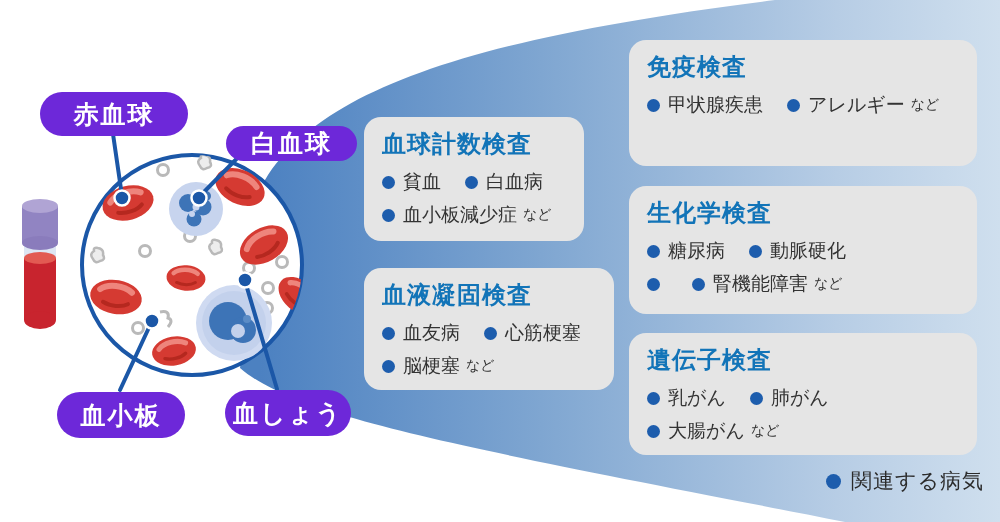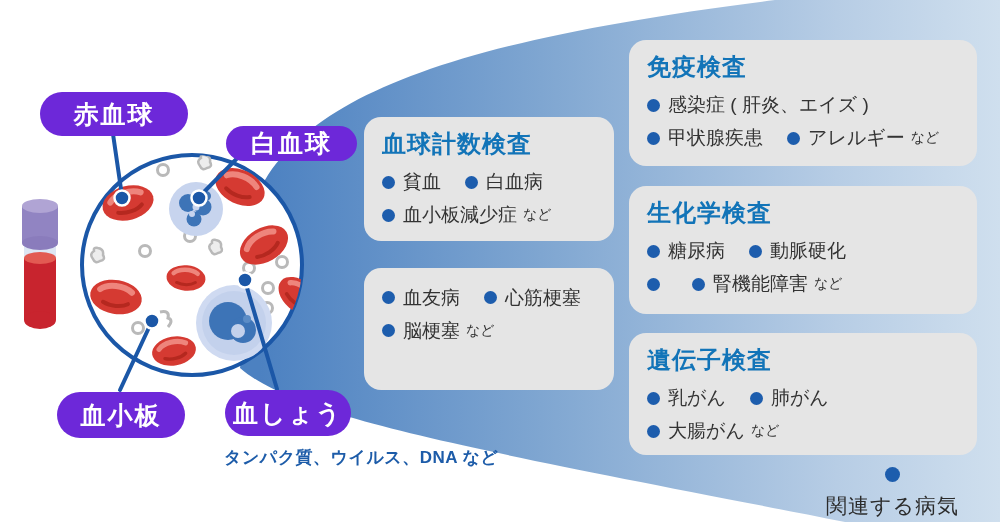--- a/index.html
+++ b/index.html
@@ -20,42 +20,42 @@
   .etc:empty{display:none;}
 
   
   .pill{
     position:absolute;background:#6d28d9;color:#ffffff;font-weight:bold;font-size:25px;
     display:flex;align-items:center;justify-content:center;border-radius:23px;letter-spacing:2px;z-index:4;
   }
 
   .note{position:absolute;left:224px;top:446px;font-size:17px;font-weight:bold;color:#1d5ca9;letter-spacing:.5px;z-index:2;}
 
-  .legend{position:absolute;left:826px;top:467px;display:flex;align-items:center;gap:10px;z-index:2;flex-direction:column;}
+  .legend{position:absolute;left:826px;top:467px;display:flex;align-items:center;gap:10px;z-index:2;}
   .legend .dot{width:15px;height:15px;margin:0;}
   .legend-label{font-size:21px;color:#2b2b2b;letter-spacing:1px;}
 </style>
 </head>
 <body>
 
 <div id="canvas">
 
   <svg id="funnel-layer" viewBox="0 0 1000 522">
     <defs>
       <linearGradient id="funnelGrad" x1="260" y1="261" x2="1000" y2="261" gradientUnits="userSpaceOnUse">
         <stop offset="0" stop-color="#4c81c1"></stop>
         <stop offset="0.38" stop-color="#7fa6d1"></stop>
         <stop offset="0.78" stop-color="#b7cde5"></stop>
         <stop offset="1" stop-color="#cfdfee"></stop>
       </linearGradient>
     </defs>
     <path d="M 265,180 C 320,90 470,38 775,0 L 1000,0 L 1000,522 L 845,522 C 480,450 300,420 240,368 Z" fill="url(#funnelGrad)"></path>
   </svg>
 
-  <div class="panel" style="left:364px;top:117px;width:250px;height:124px;">
+  <div class="panel" style="left:364px;top:117px;width:220px;height:124px;">
     <div class="panel-title">血球計数検査</div>
     <div class="row">
       <span class="item">
           <span class="dot"></span>
           <span>貧血</span>
         </span>
       <span class="item">
           <span class="dot"></span>
           <span>白血病</span>
         </span>
@@ -63,20 +63,21 @@
     <div class="row">
       <span class="item">
           <span class="dot"></span>
           <span>血小板減少症</span>
           <span class="etc">など</span>
         </span>
     </div>
   </div>
 
   <div class="panel" style="left:364px;top:268px;width:250px;height:122px;">
+    <div class="panel-title">血液凝固検査</div>
     <div class="row">
       <span class="item">
           <span class="dot"></span>
           <span>血友病</span>
         </span>
       <span class="item">
           <span class="dot"></span>
           <span>心筋梗塞</span>
         </span>
     </div>
@@ -84,26 +85,20 @@
       <span class="item">
           <span class="dot"></span>
           <span>脳梗塞</span>
           <span class="etc">など</span>
         </span>
     </div>
   </div>
 
   <div class="panel" style="left:629px;top:40px;width:348px;height:126px;">
     <div class="panel-title">免疫検査</div>
-    <div class="row">
-      <span class="item">
-          <span class="dot"></span>
-          <span>感染症 ( 肝炎、エイズ )</span>
-        </span>
-    </div>
     <div class="row">
       <span class="item">
           <span class="dot"></span>
           <span>甲状腺疾患</span>
         </span>
       <span class="item">
           <span class="dot"></span>
           <span>アレルギー</span>
           <span class="etc">など</span>
         </span>
@@ -242,20 +237,19 @@
       <circle cx="152" cy="321" r="7.5"></circle>
       <circle cx="245" cy="280" r="7.5"></circle>
     </g>
   </svg>
 
   <div class="pill" style="left:40px;top:92px;width:148px;height:44px;">赤血球</div>
   <div class="pill" style="left:226px;top:85px;width:131px;height:35px;margin-top:41px;">白血球</div>
   <div class="pill" style="left:57px;top:392px;width:128px;height:46px;">血小板</div>
   <div class="pill" style="left:225px;top:390px;width:126px;height:46px;">血しょう</div>
 
-  <div class="note">タンパク質、ウイルス、DNA など</div>
 
   <div class="legend">
     <span class="dot"></span>
     <span class="legend-label">関連する病気</span>
   </div>
 
 </div>
 
 </body></html>

